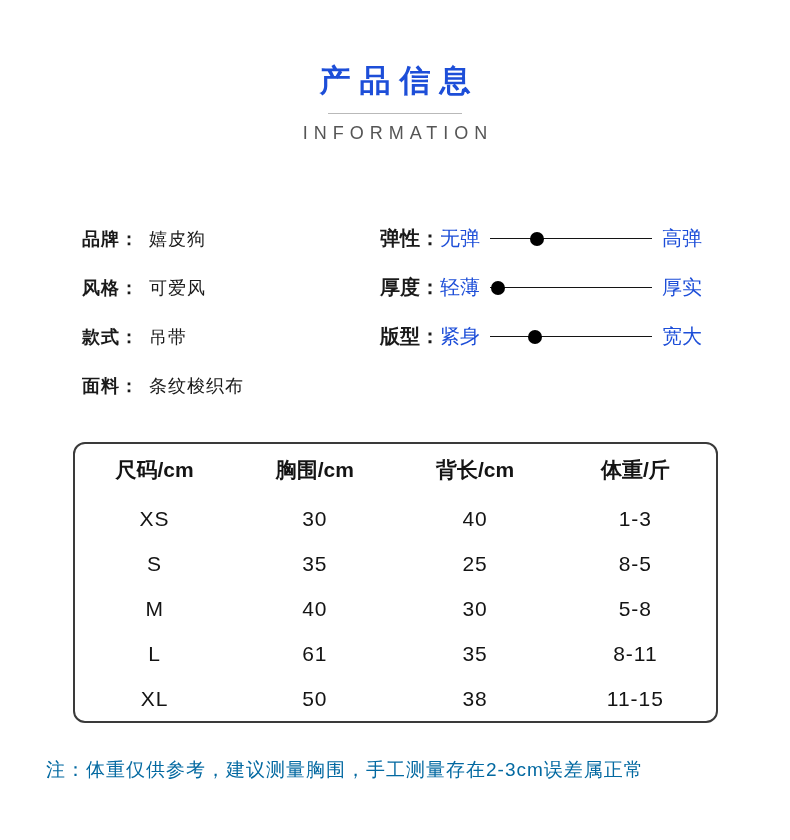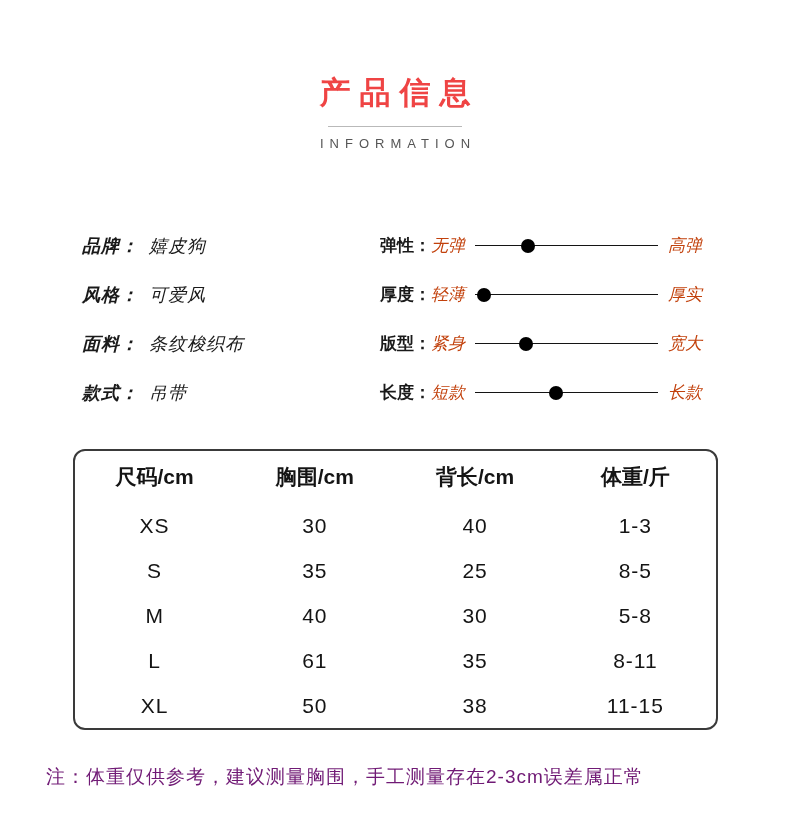--- a/index.html
+++ b/index.html
@@ -6,47 +6,47 @@
   body{
     width:790px;height:840px;
     font-family:"Liberation Sans","DejaVu Sans",sans-serif;
     color:#1a1a1a;
     -webkit-font-smoothing:antialiased;
   }
   .page{position:relative;width:790px;height:840px;overflow:hidden;background:#fff;}
 
   
   header{text-align:center;padding-top:60px;}
-  .page-title{margin:12px;font-size:31px;font-weight:700;letter-spacing:9px;text-indent:9px;color:#ef4444;}
+  .page-title{margin:0;font-size:31px;font-weight:700;letter-spacing:9px;text-indent:9px;color:#1d4ed8;}
   .title-divider{width:134px;height:1px;background:#b9b9b9;margin:11px auto 9px;}
-  .page-subtitle{font-size:13px;letter-spacing:6px;text-indent:6px;color:#555;}
+  .page-subtitle{font-size:18px;letter-spacing:6px;text-indent:6px;color:#555;}
 
   
   .specs{display:flex;justify-content:space-between;margin:70px 88px 0 82px;}
   .attrs{width:260px;}
-  .attr-row{height:49px;display:flex;align-items:center;font-size:18px;font-style:italic;}
+  .attr-row{height:49px;display:flex;align-items:center;font-size:18px;}
   .attr-row .lbl{font-weight:700;letter-spacing:1px;}
   .attr-row .val{margin-left:10px;letter-spacing:1px;}
 
   .sliders{width:322px;}
-  .slider-row{height:49px;display:flex;align-items:center;font-size:17px;}
+  .slider-row{height:49px;display:flex;align-items:center;font-size:20px;}
   .slider-row .lbl{font-weight:700;white-space:nowrap;}
-  .slider-row .end{white-space:nowrap;color:#c2410c;font-style:italic;}
+  .slider-row .end{white-space:nowrap;color:#1d4ed8;}
   .track{flex:1;height:1px;background:#141414;margin:0 10px;position:relative;}
   .dot{position:absolute;top:50%;width:14px;height:14px;background:#000;border-radius:50%;transform:translate(-50%,-50%);}
 
   
   .table-wrap{margin:32px auto 0;width:645px;}
   table{width:100%;border:2px solid #3a3a3a;border-radius:12px;border-collapse:separate;border-spacing:0;}
   th,td{text-align:center;padding:0;font-size:21px;color:#141414;}
   th{height:52px;font-weight:700;vertical-align:middle;}
   td{height:45px;vertical-align:middle;letter-spacing:1px;}
 
   
-  .note{margin:34px 0 0 46px;font-size:19px;font-weight:500;letter-spacing:1px;color:#701a75;}
+  .note{margin:34px 0 0 46px;font-size:19px;font-weight:500;letter-spacing:1px;color:#0369a1;}
 </style>
 </head>
 <body>
 
 <div class="page">
 
   <header>
     <h1 class="page-title">产品信息</h1>
     <div class="title-divider"></div>
     <div class="page-subtitle">INFORMATION</div>
@@ -56,26 +56,26 @@
     <div class="attrs" id="attrs">
         <div class="attr-row">
           <span class="lbl">品牌：</span>
           <span class="val">嬉皮狗</span>
         </div>
         <div class="attr-row">
           <span class="lbl">风格：</span>
           <span class="val">可爱风</span>
         </div>
         <div class="attr-row">
+          <span class="lbl">款式：</span>
+          <span class="val">吊带</span>
+        </div>
+        <div class="attr-row">
           <span class="lbl">面料：</span>
           <span class="val">条纹梭织布</span>
-        </div>
-        <div class="attr-row">
-          <span class="lbl">款式：</span>
-          <span class="val">吊带</span>
         </div>
       </div>
     <div class="sliders" id="sliders">
         <div class="slider-row">
           <span class="lbl">弹性：</span>
           <span class="end">无弹</span>
           <span class="track">
             <span class="dot" style="left: 29%;"></span>
           </span>
           <span class="end">高弹</span>
@@ -88,28 +88,20 @@
           </span>
           <span class="end">厚实</span>
         </div>
         <div class="slider-row">
           <span class="lbl">版型：</span>
           <span class="end">紧身</span>
           <span class="track">
             <span class="dot" style="left: 28%;"></span>
           </span>
           <span class="end">宽大</span>
-        </div>
-        <div class="slider-row">
-          <span class="lbl">长度：</span>
-          <span class="end">短款</span>
-          <span class="track">
-            <span class="dot" style="left: 44%;"></span>
-          </span>
-          <span class="end">长款</span>
         </div>
       </div>
   </section>
 
   <section class="table-wrap">
     <table id="size-table">
         <thead>
           <tr>
             <th style="width: 25%;">尺码/cm</th>
             <th style="width: 25%;">胸围/cm</th>

